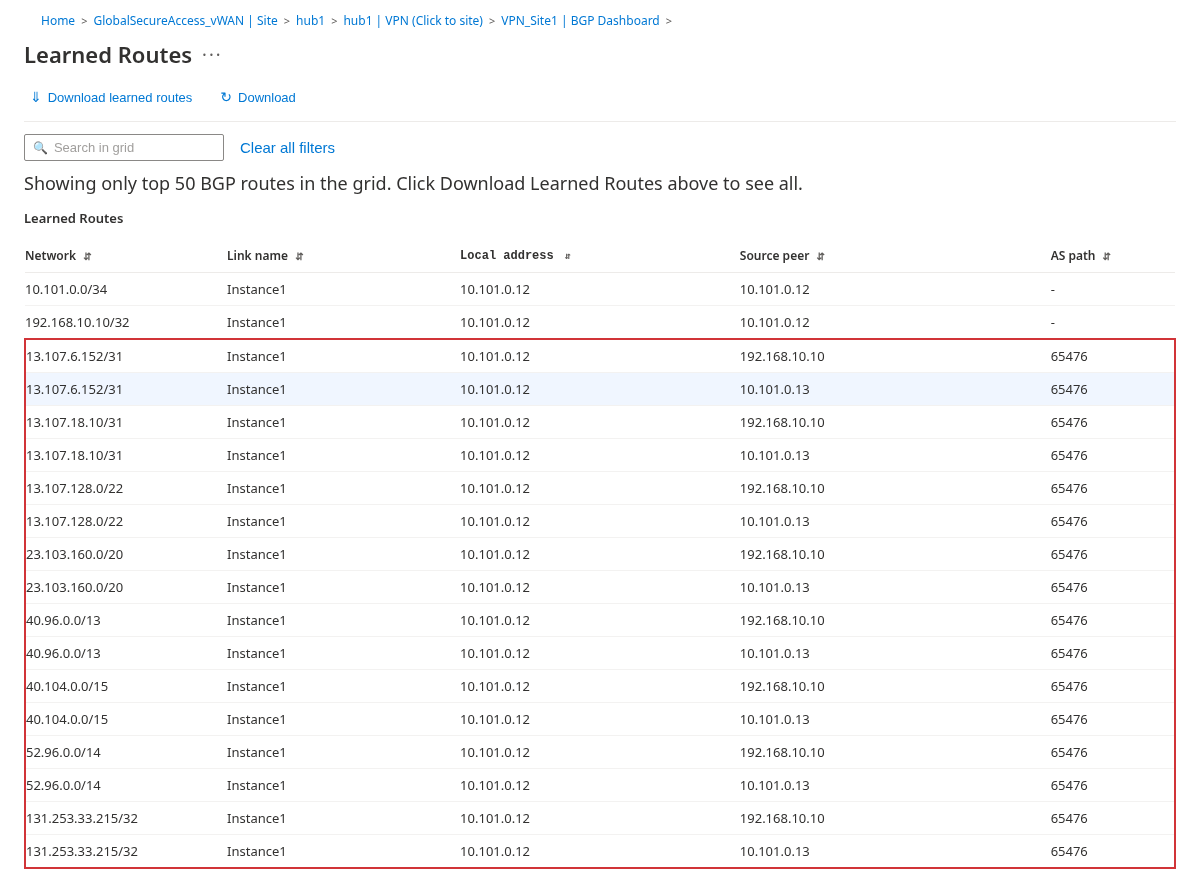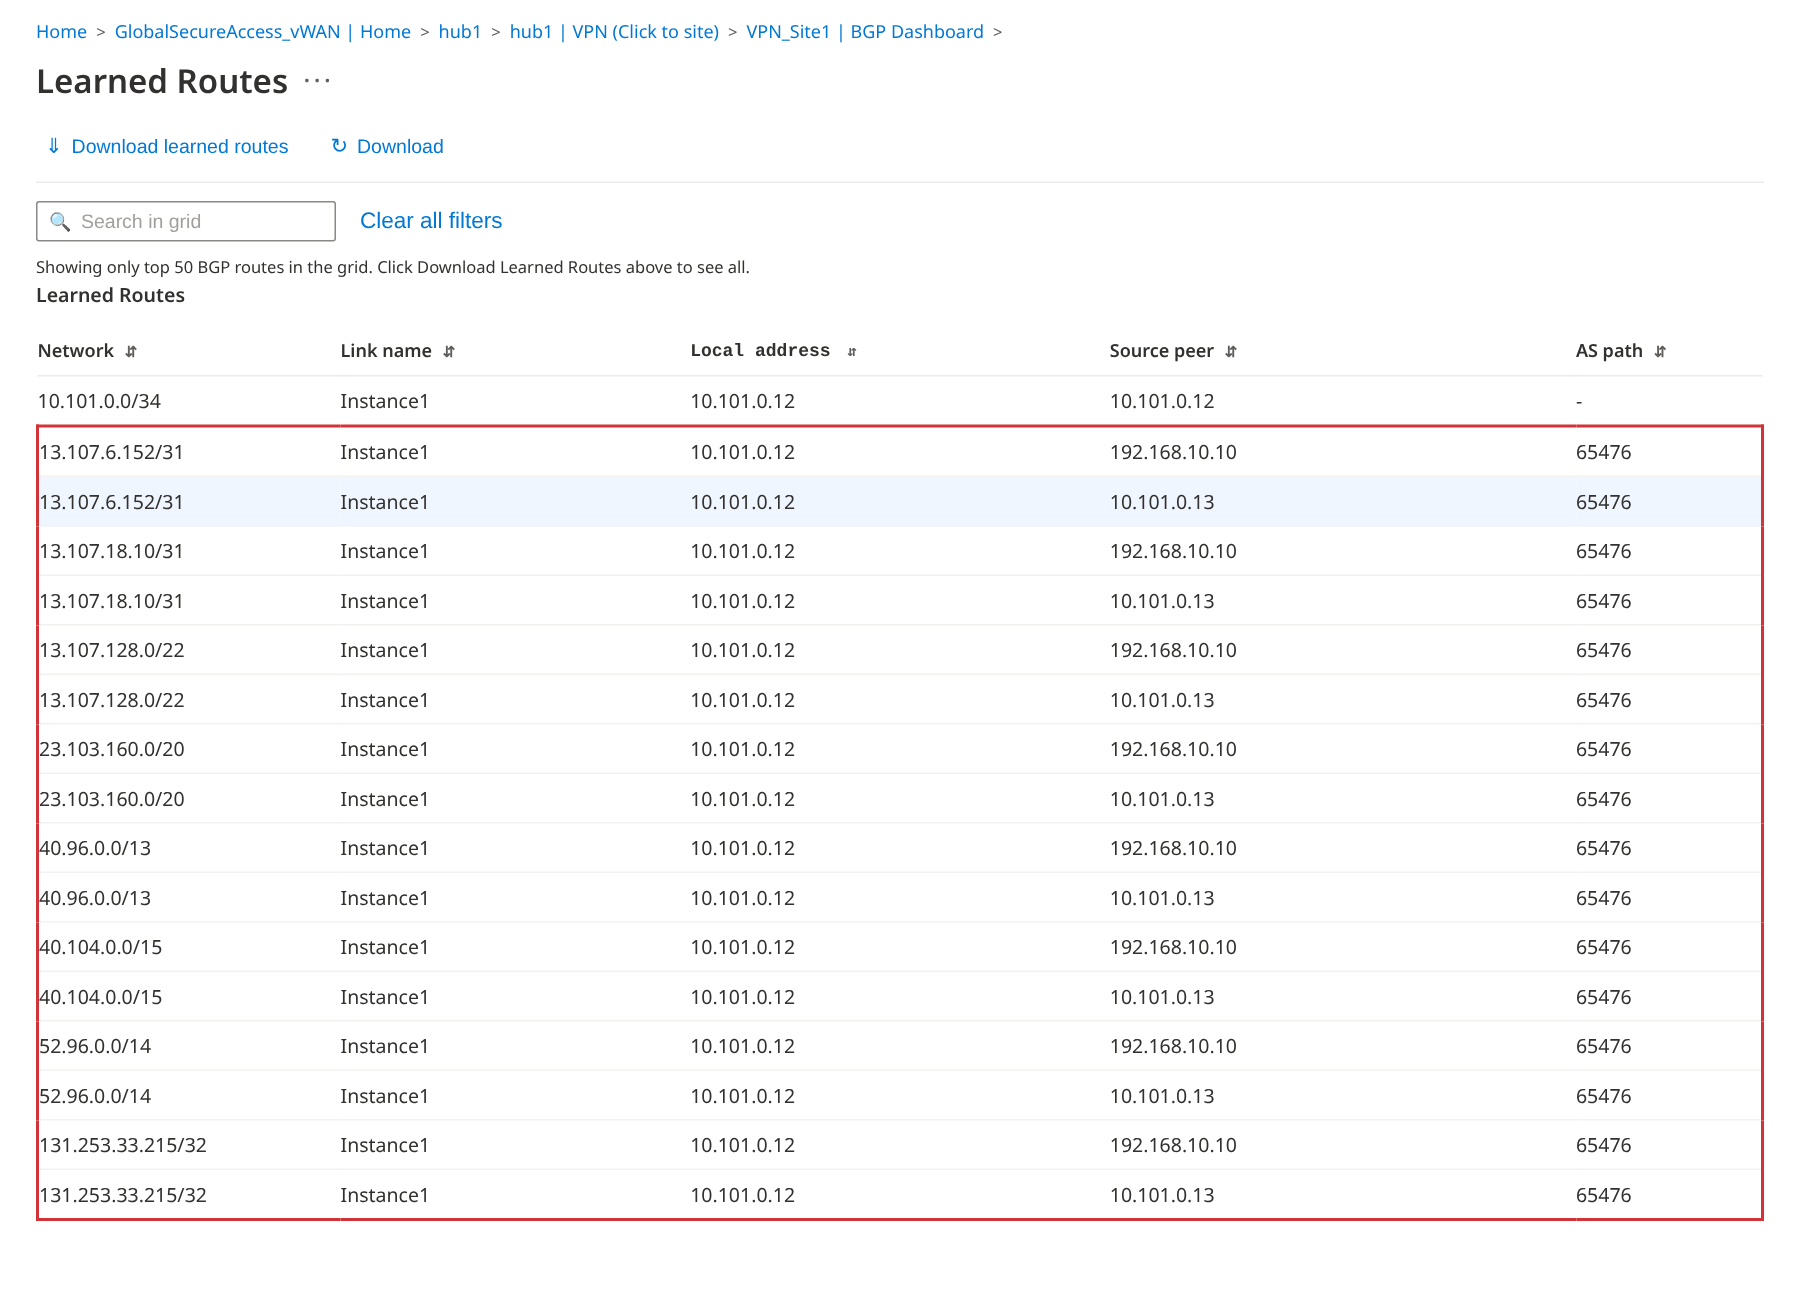--- a/index.html
+++ b/index.html
@@ -8,25 +8,26 @@
       font-size: 13px;
       color: #323130;
       background: #fff;
     }
     .container {
       padding: 0 24px 24px 24px;
       max-width: 1200px;
     }
     .breadcrumb {
       display: flex;
-      align-items: flex-end;
+      align-items: center;
       gap: 6px;
       padding: 12px 0 10px 0;
       font-size: 12px;
       color: #0078d4;
+      margin-left: 17px;
     }
     .breadcrumb span {
       color: #605e5c;
     }
     .breadcrumb a {
       color: #0078d4;
       text-decoration: none;
       cursor: pointer;
     }
     .breadcrumb .sep { color: #605e5c; font-size: 11px; }
@@ -96,23 +97,23 @@
     .search-icon-sm { color: #605e5c; font-size: 12px; }
     .clear-filters-btn {
       background: none;
       border: none;
       color: #0078d4;
       font-size: 15px;
       cursor: pointer;
       padding: 4px;
     }
     .info-text {
-      font-size: 11px;
-      color: #323130;
-      margin-bottom: 1px;
+      font-size: 18px;
+      color: #323130;
+      margin-bottom: 14px;
     }
     .section-label {
       font-size: 13px;
       font-weight: 600;
       color: #323130;
       margin-bottom: 8px;
     }
     .grid-table {
       width: 100%;
       border-collapse: collapse;
@@ -151,21 +152,21 @@
     }
   </style>
 </head>
 <body>
 
 <div class="container">
 
   <nav class="breadcrumb">
     <a>Home</a>
     <span class="sep">&gt;</span>
-    <a>GlobalSecureAccess_vWAN | Home</a>
+    <a>GlobalSecureAccess_vWAN | Site</a>
     <span class="sep">&gt;</span>
     <a>hub1</a>
     <span class="sep">&gt;</span>
     <a>hub1 | VPN (Click to site)</a>
     <span class="sep">&gt;</span>
     <a>VPN_Site1 | BGP Dashboard</a>
     <span class="sep">&gt;</span>
   </nav>
 
   <div class="page-title-row">
@@ -219,20 +220,27 @@
       </thead>
       <tbody id="table-body">
       <tr>
             <td>10.101.0.0/34</td>
             <td>Instance1</td>
             <td>10.101.0.12</td>
             <td>10.101.0.12</td>
             <td>-</td>
           </tr>
           <tr>
+            <td>192.168.10.10/32</td>
+            <td>Instance1</td>
+            <td>10.101.0.12</td>
+            <td>10.101.0.12</td>
+            <td>-</td>
+          </tr>
+          <tr>
             <td style="border-left: 2px solid rgb(209, 52, 56); border-top: 2px solid rgb(209, 52, 56);">13.107.6.152/31</td>
             <td style="border-top: 2px solid rgb(209, 52, 56);">Instance1</td>
             <td style="border-top: 2px solid rgb(209, 52, 56);">10.101.0.12</td>
             <td style="border-top: 2px solid rgb(209, 52, 56);">192.168.10.10</td>
             <td style="border-right: 2px solid rgb(209, 52, 56); border-top: 2px solid rgb(209, 52, 56);">65476</td>
           </tr>
           <tr style="background: rgb(240, 246, 255);">
             <td style="border-left: 2px solid rgb(209, 52, 56);">13.107.6.152/31</td>
             <td>Instance1</td>
             <td>10.101.0.12</td>

